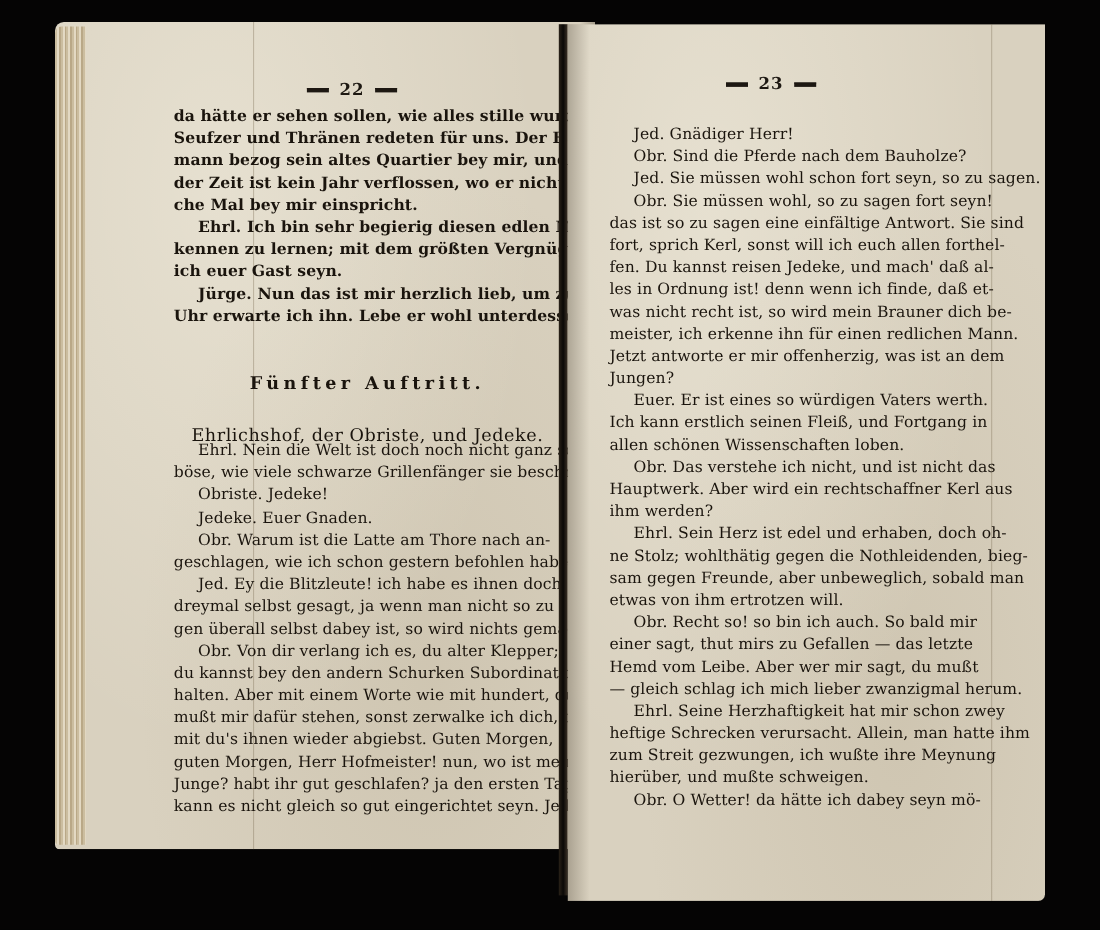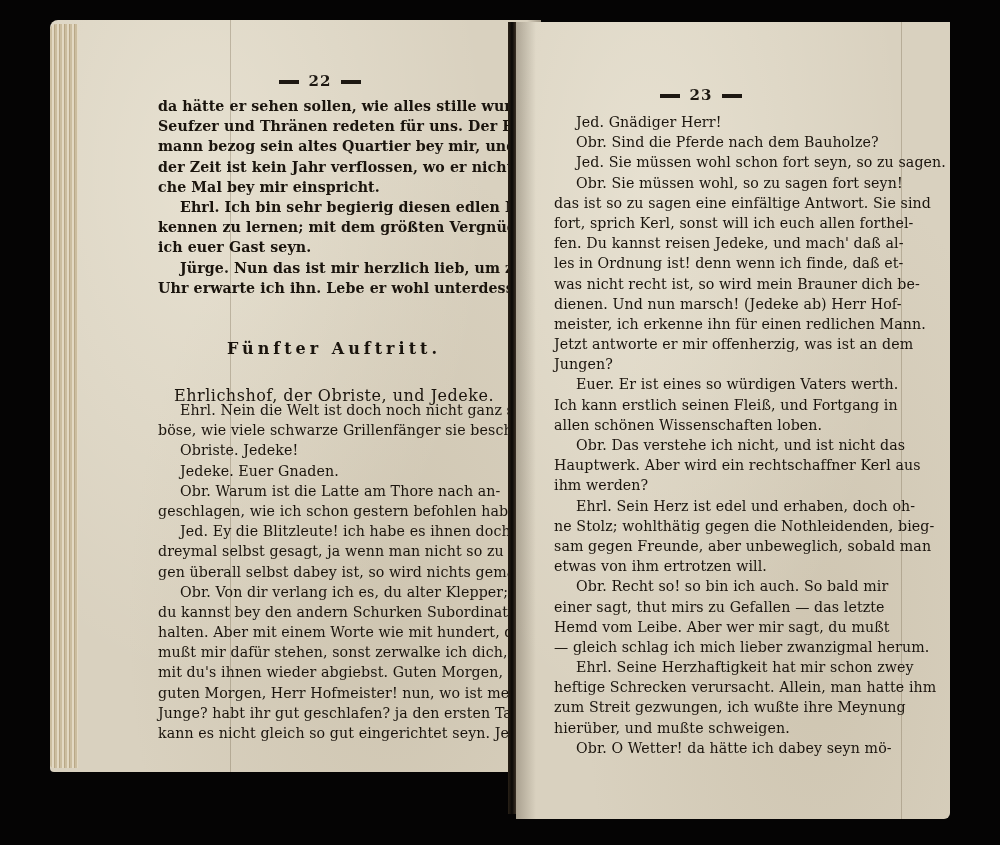--- a/index.html
+++ b/index.html
@@ -111,35 +111,34 @@
       <span class="line">kann es nicht gleich so gut eingerichtet seyn. Jedeke!</span>
     </div>
 </div>
 
 <div id="gutter"></div>
 
 <div id="right-page" class="page">
   <div id="right-shadow"></div>
   <div class="fold" style="left:385px;"></div>
 
-  <div class="pagenum" style="left:125px; top:64px; width:120px;">
+  <div class="pagenum" style="left:125px; top:45px; width:120px;">
     <span class="rule"></span><span>23</span><span class="rule"></span>
   </div>
 
   <div class="textblock" id="right-text" style="left:38px; top:90px; width:330px;">
       <span class="line indent">Jed. Gnädiger Herr!</span>
       <span class="line indent">Obr. Sind die Pferde nach dem Bauholze?</span>
       <span class="line indent">Jed. Sie müssen wohl schon fort seyn, so zu sagen.</span>
       <span class="line indent">Obr. Sie müssen wohl, so zu sagen fort seyn!</span>
       <span class="line">das ist so zu sagen eine einfältige Antwort. Sie sind</span>
       <span class="line">fort, sprich Kerl, sonst will ich euch allen forthel-</span>
       <span class="line">fen. Du kannst reisen Jedeke, und mach' daß al-</span>
       <span class="line">les in Ordnung ist! denn wenn ich finde, daß et-</span>
       <span class="line">was nicht recht ist, so wird mein Brauner dich be-</span>
-      <span class="line">dienen. Und nun marsch! (Jedeke ab) Herr Hof-</span>
       <span class="line">meister, ich erkenne ihn für einen redlichen Mann.</span>
       <span class="line">Jetzt antworte er mir offenherzig, was ist an dem</span>
       <span class="line">Jungen?</span>
       <span class="line indent">Euer. Er ist eines so würdigen Vaters werth.</span>
       <span class="line">Ich kann erstlich seinen Fleiß, und Fortgang in</span>
       <span class="line">allen schönen Wissenschaften loben.</span>
       <span class="line indent">Obr. Das verstehe ich nicht, und ist nicht das</span>
       <span class="line">Hauptwerk. Aber wird ein rechtschaffner Kerl aus</span>
       <span class="line">ihm werden?</span>
       <span class="line indent">Ehrl. Sein Herz ist edel und erhaben, doch oh-</span>

